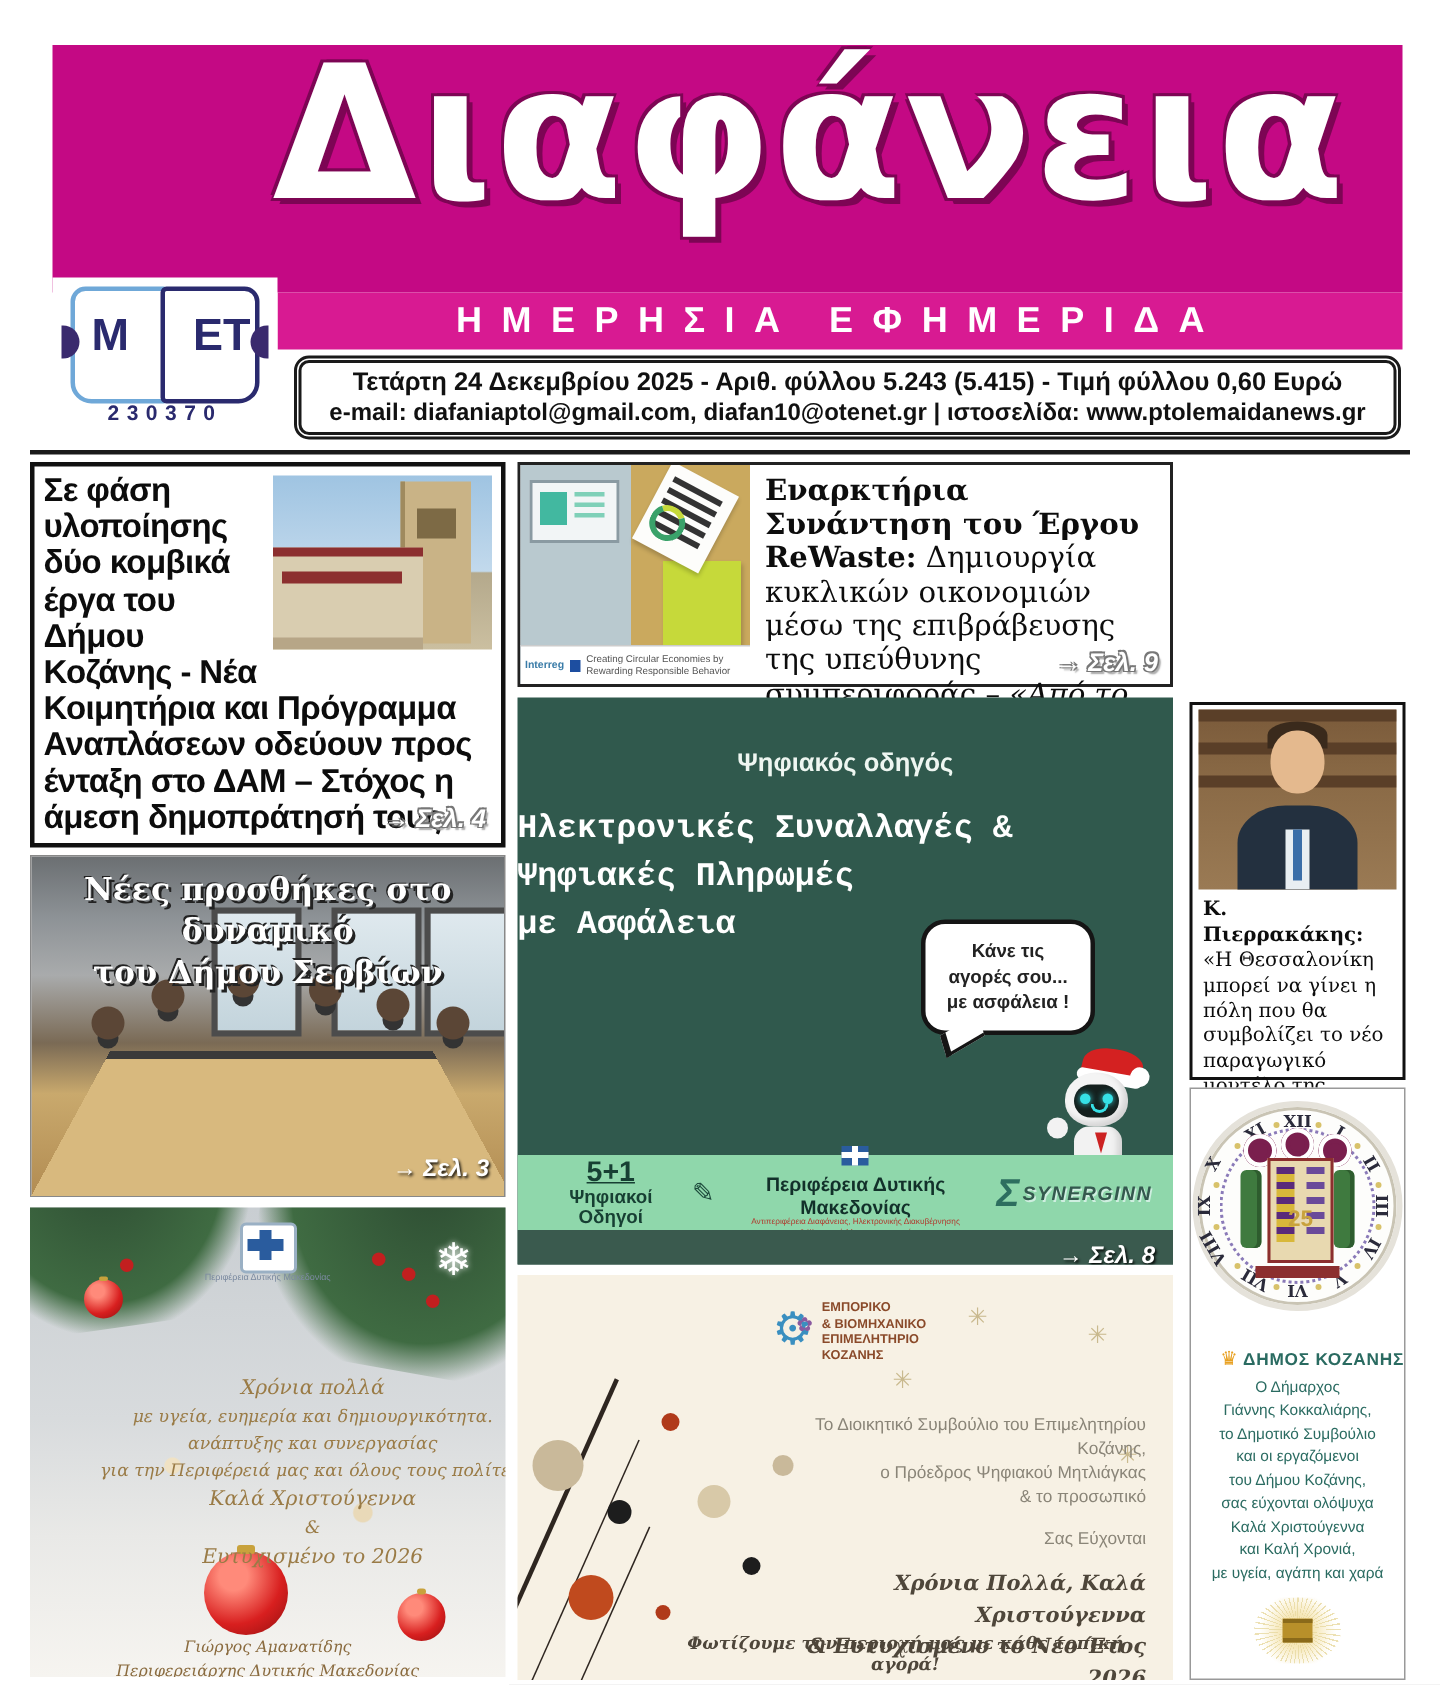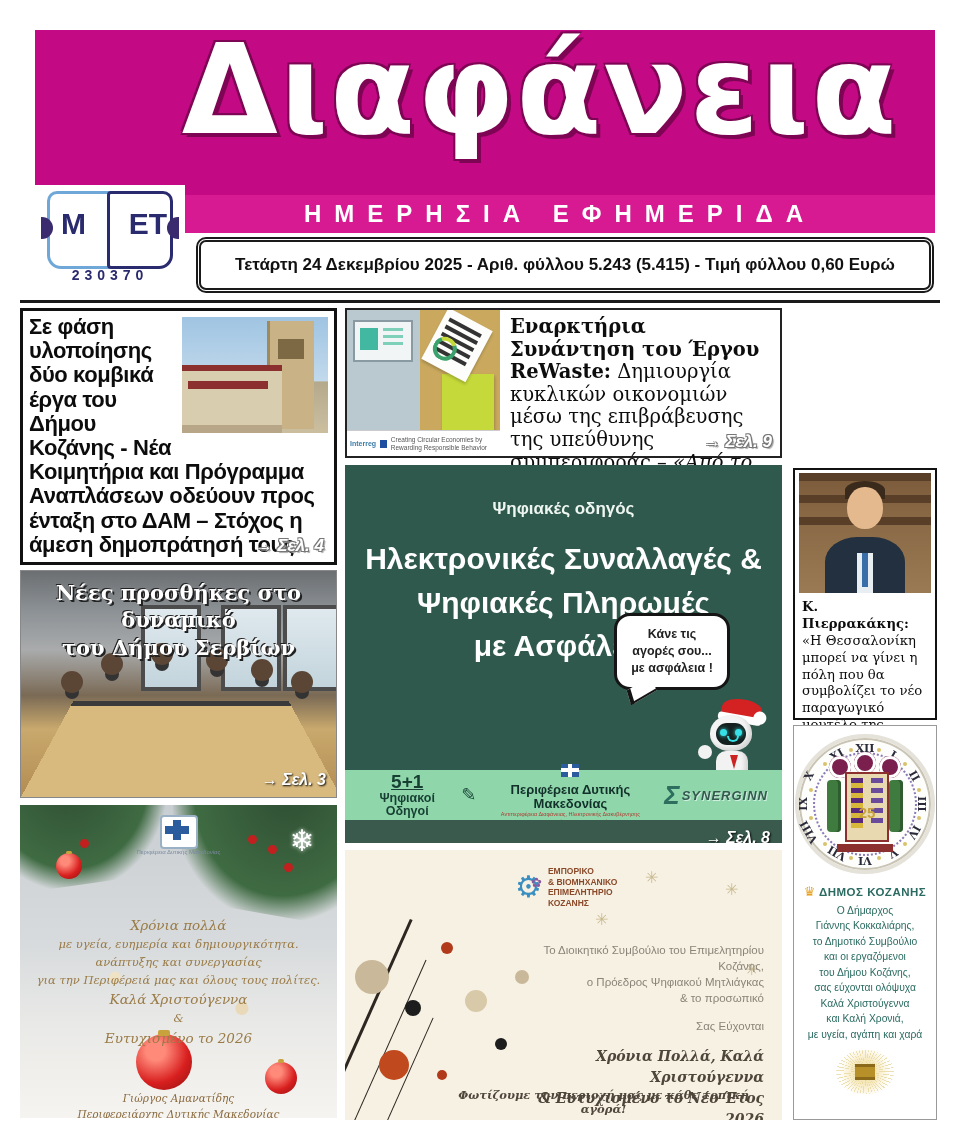--- a/index.html
+++ b/index.html
@@ -70,21 +70,21 @@
   .bauble{position:absolute;border-radius:50%;background:radial-gradient(circle at 35% 30%,#ff8a7a 0 18%,#d81f1f 60%,#8f0f0f 100%);}
   .bauble:before{content:"";position:absolute;left:40%;top:-8%;width:20%;height:12%;background:#c8a23c;border-radius:2px;}
   .snowflake{position:absolute;color:#fff;font-size:30px;text-shadow:0 0 4px #fff;}
   .berry{position:absolute;width:9px;height:9px;border-radius:50%;background:#c21f1f;}
   .region-logo{position:absolute;left:50%;top:10px;transform:translateX(-50%);width:34px;height:30px;
       background:#fff;border:2px solid #9ab0c4;border-radius:4px;}
   .region-logo:before{content:"";position:absolute;left:11px;top:3px;width:8px;height:20px;background:#2a5c9e;}
   .region-logo:after{content:"";position:absolute;left:3px;top:9px;width:24px;height:8px;background:#2a5c9e;}
   .region-logo-cap{position:absolute;left:50%;top:44px;transform:translateX(-50%);font-size:6px;color:#7b8aa0;white-space:nowrap;}
   .region-text{position:absolute;left:0;top:110px;width:100%;text-align:center;
-      font-family:"DejaVu Serif",serif;font-style:italic;color:#9a7b46;font-size:11.5px;line-height:1.55;}
+      font-family:"DejaVu Serif",serif;font-style:italic;color:#9a7b46;font-size:11.5px;line-height:1.55;padding-left:30px;}
   .region-text .big{font-size:13.5px;}
   .region-sig{position:absolute;left:0;top:286px;width:100%;text-align:center;
       font-family:"DejaVu Serif",serif;font-style:italic;color:#8a6b3f;font-size:10.5px;line-height:1.5;}
   
   .rewaste{position:absolute;left:345px;top:308px;width:437px;height:150px;border:2px solid #222;
       box-sizing:border-box;display:flex;}
   .rw-photo{position:relative;width:153px;height:100%;flex:0 0 153px;overflow:hidden;
       background:linear-gradient(90deg,#b9c9cf 0 48%,#caa95e 48% 100%);}
   .rw-screen{position:absolute;left:6px;top:10px;width:56px;height:38px;background:#f2f5f6;border:2px solid #8a9aa2;}
   .rw-screen:before{content:"";position:absolute;left:5px;top:6px;width:18px;height:22px;background:#42b8a0;}
@@ -102,22 +102,22 @@
   .rw-cap{font-size:6.5px;color:#555;line-height:1.2;}
   .rw-headwrap{position:relative;flex:1;padding:6px 8px 4px 10px;}
   .rw-head{font-family:"DejaVu Serif",serif;font-size:19.5px;line-height:1.16;color:#0d0d0d;}
   .rw-head .b{font-weight:800;}
   .rw-head .q{font-style:italic;}
   .rewaste .pref-outline{position:absolute;right:8px;bottom:4px;}
   
   .gcard{position:absolute;left:345px;top:465px;width:437px;height:378px;background:#30594d;overflow:hidden;}
   .g-kicker{position:absolute;left:0;top:34px;width:100%;text-align:center;color:#eef6f1;
       font-weight:700;font-size:17px;}
-  .g-title{position:absolute;left:0;top:72px;width:100%;text-align:center;color:#fff;
-      font-weight:800;font-size:30px;line-height:1.45;}
+  .g-title{position:absolute;left:0;top:72px;width:100%;color:#fff;
+      font-weight:800;font-size:22px;line-height:1.45;font-family:Liberation Mono, monospace;}
   .bubble{position:absolute;right:52px;top:148px;width:116px;background:#fff;border:3px solid #151515;
       border-radius:16px;padding:10px 8px;box-sizing:border-box;text-align:center;
       font-weight:800;font-size:12.5px;color:#222;line-height:1.35;}
   .bubble:after{content:"";position:absolute;left:14px;bottom:-14px;width:18px;height:18px;background:#fff;
       border-right:3px solid #151515;border-bottom:3px solid #151515;transform:skewX(-35deg) rotate(45deg);}
   .robot{position:absolute;right:8px;top:236px;width:82px;height:92px;}
   .r-head{position:absolute;left:18px;top:14px;width:42px;height:36px;background:#f4f4f4;border-radius:50% 50% 46% 46%;box-shadow:inset -3px -3px 4px #0002;}
   .r-face{position:absolute;left:24px;top:22px;width:30px;height:22px;background:#15201e;border-radius:12px;}
   .r-eye{position:absolute;top:6px;width:7px;height:7px;border-radius:50%;background:#36e0e6;box-shadow:0 0 4px #36e0e6;}
   .r-eye.l{left:4px;} .r-eye.r{right:4px;}
@@ -195,21 +195,21 @@
   .t-body{position:absolute;left:22px;top:16px;width:40px;height:66px;background:#e8d9b0;border:2px solid #8c2f2f;}
   .t-body:before{content:"";position:absolute;left:4px;top:4px;width:12px;height:50px;
       background:repeating-linear-gradient(#5a2a7a 0 5px,#d8b83a 5px 10px);}
   .t-body:after{content:"";position:absolute;right:4px;top:4px;width:12px;height:50px;
       background:repeating-linear-gradient(#6a4a9a 0 5px,#e8d9b0 5px 10px);}
   .t-25{position:absolute;left:34px;top:48px;width:20px;text-align:center;font-weight:800;font-size:15px;color:#c8a23c;z-index:2;}
   .t-tree{position:absolute;top:24px;width:14px;height:52px;background:#3f7a3f;border-radius:4px;
       box-shadow:inset -3px 0 0 #2e5c2e;}
   .t-tree.l{left:4px;} .t-tree.r{right:4px;}
   .t-base{position:absolute;left:14px;bottom:0;width:56px;height:8px;background:#8c2f2f;}
-  .kz-head{margin-top:10px;text-align:center;font-weight:800;font-size:11.5px;color:#2a6b61;letter-spacing:.5px;}
+  .kz-head{margin-top:24px;text-align:right;font-weight:800;font-size:11.5px;color:#2a6b61;letter-spacing:.5px;}
   .crown{color:#e8a020;font-size:13px;margin-right:3px;}
   .kz-lines{margin-top:4px;text-align:center;font-weight:400;font-size:10.3px;line-height:1.5;color:#2a6b61;}
   .ornament{position:relative;width:58px;height:44px;margin:8px auto 0;
       background:radial-gradient(circle,#f6e7b8 0 30%,#fdfaf0 60%,transparent 70%);}
   .ornament:before{content:"";position:absolute;inset:0;
       background:repeating-conic-gradient(#e8d9a0 0 2deg,transparent 2deg 8deg);border-radius:50%;opacity:.8;}
   .orn-b{position:absolute;left:19px;top:14px;width:20px;height:16px;background:#b8902a;
       box-shadow:inset 0 3px 0 #8a6a1a,inset 0 -3px 0 #8a6a1a;}
 </style>
 </head>
@@ -229,20 +229,21 @@
         <div class="met-page r"></div>
       <div class="met-notch l"></div>
         <div class="met-notch r"></div>
       <span class="met-letter m">M</span>
       <span class="met-letter et">ET</span>
     </div>
     <span class="met-code">230370</span>
   </div>
   <div class="datebox">
     <span class="dateline">Τετάρτη 24 Δεκεμβρίου 2025 - Αριθ. φύλλου 5.243 (5.415) - Τιμή φύλλου 0,60 Ευρώ</span>
+    <span class="contact">e-mail: diafaniaptol@gmail.com, diafan10@otenet.gr | ιστοσελίδα: www.ptolemaidanews.gr</span>
   </div>
   <div class="top-rule"></div>
 
   <div class="art1">
     <div class="art1-photo">
       <div class="tower"></div>
         <div class="facade"></div>
     </div>
     <div class="art1-head">Σε φάση υλοποίησης δύο κομβικά έργα του Δήμου Κοζάνης - Νέα Κοιμητήρια και Πρόγραμμα Αναπλάσεων οδεύουν προς ένταξη στο ΔΑΜ – Στόχος η άμεση δημοπράτησή τους</div>
     <span class="pref-outline">→ Σελ. 4</span>
@@ -307,21 +308,21 @@
     </div>
     <div class="rw-headwrap">
       <div class="rw-head">
         <span class="b">Εναρκτήρια Συνάντηση του Έργου ReWaste:</span><span> Δημιουργία κυκλικών οικονομιών μέσω της επιβράβευσης της υπεύθυνης συμπεριφοράς – </span><span class="q">«Από το Βόιο, στο Ντεμπάρ…μια συνέργεια για την ανακύκλωση»</span>
       </div>
       <span class="pref-outline">→ Σελ. 9</span>
     </div>
   </div>
 
   <div class="gcard">
-    <div class="g-kicker">Ψηφιακές οδηγός</div>
+    <div class="g-kicker">Ψηφιακός οδηγός</div>
     <div class="g-title">
       <div>Ηλεκτρονικές Συναλλαγές &amp;</div>
       <div>Ψηφιακές Πληρωμές</div>
       <div>με Ασφάλεια</div>
     </div>
     <div class="bubble">
       <div>Κάνε τις</div>
       <div>αγορές σου...</div>
       <div>με ασφάλεια !</div>
     </div>

